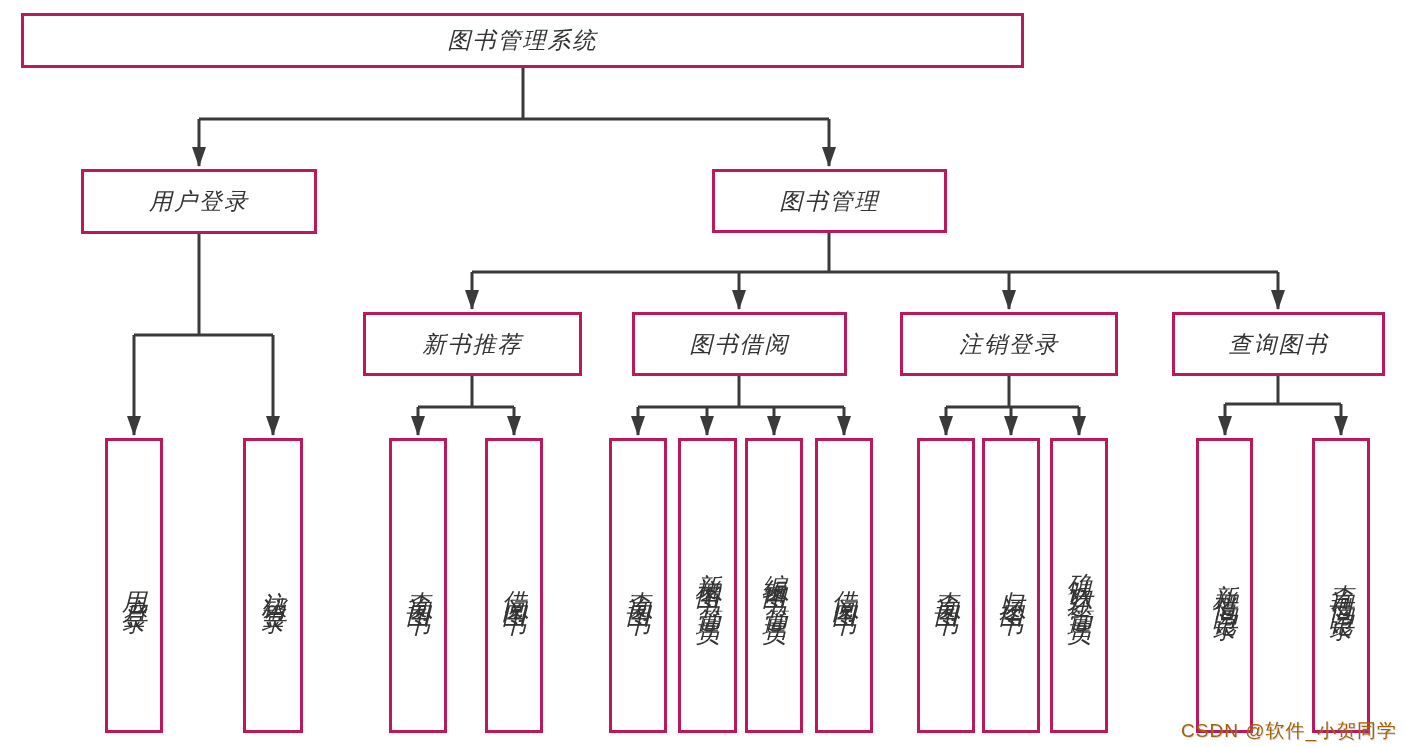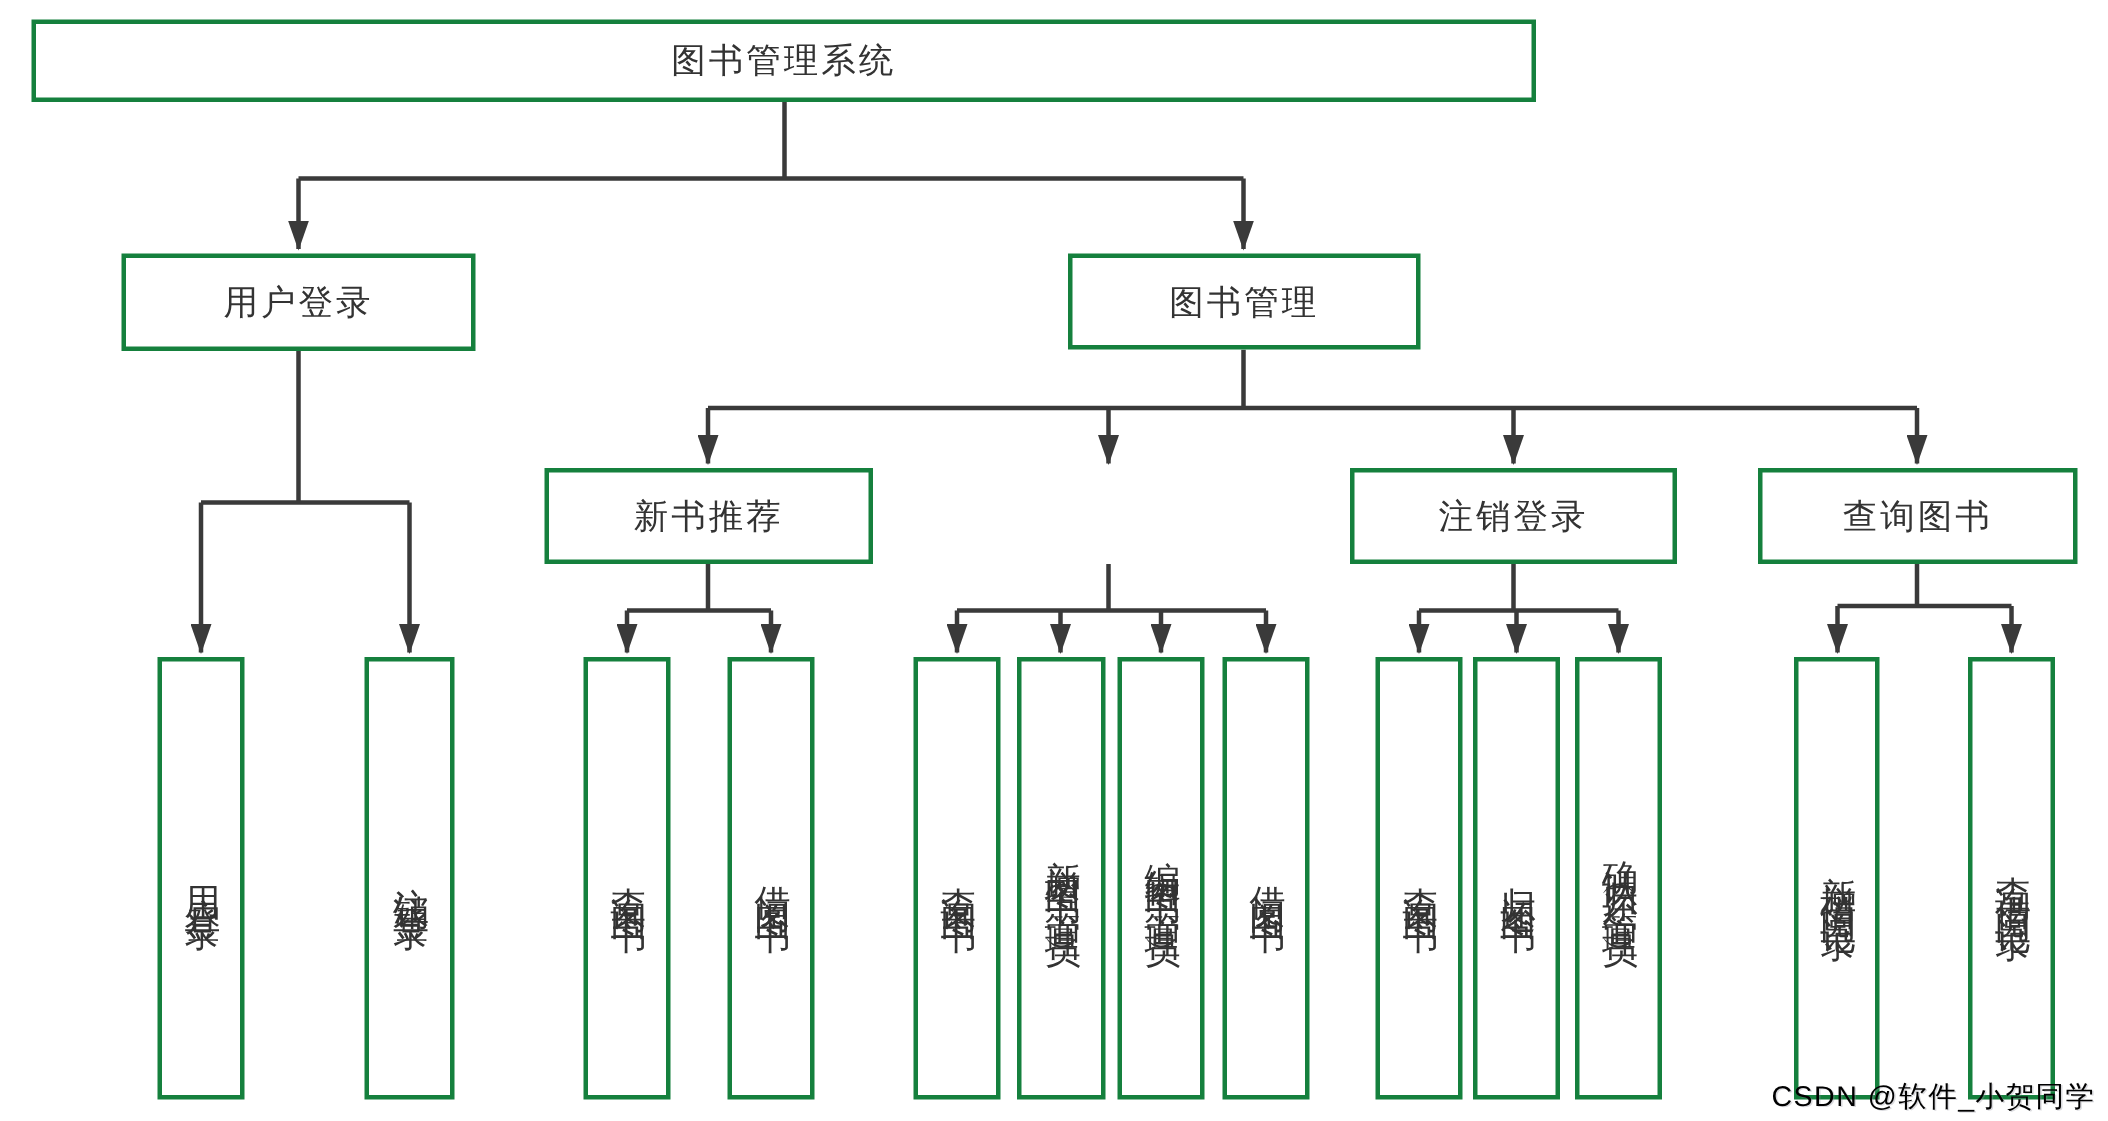--- a/index.html
+++ b/index.html
@@ -18,26 +18,27 @@
   .connector-layer {
     position: absolute;
     left: 0;
     top: 0;
     width: 1405px;
     height: 747px;
   }
   .node {
     position: absolute;
     box-sizing: border-box;
-    border: 3px solid #15803d;
+    border: 3px solid #be185d;
     background: #ffffff;
     display: flex;
     align-items: center;
     justify-content: center;
     color: #333333;
+    font-style: italic;
   }
   .node.h-node {
     font-size: 23px;
     letter-spacing: 2px;
     white-space: nowrap;
   }
   .node.v-node {
     font-size: 24px;
   }
   .node.v-node .v-text {
@@ -46,21 +47,21 @@
     letter-spacing: 7px;
     line-height: 1;
     white-space: nowrap;
   }
   .watermark {
     position: absolute;
     right: 8px;
     bottom: 3px;
     font-size: 19px;
     letter-spacing: 1px;
-    color: #000000;
+    color: #a16207;
     text-shadow: 1px 1px 0 rgba(150,150,160,0.35);
     z-index: 10;
     white-space: nowrap;
     text-align: center;
   }
 </style>
 </head>
 <body>
 
 <div class="canvas">
@@ -107,20 +108,21 @@
       <path d="M1341 404 V435" marker-end="url(#arrow)"></path>
     </g>
   </svg>
 
   <div class="node h-node" style="left:21px; top:13px; width:1003px; height:55px;">图书管理系统</div>
 
   <div class="node h-node" style="left:81px; top:169px; width:236px; height:65px;">用户登录</div>
   <div class="node h-node" style="left:712px; top:169px; width:235px; height:64px;">图书管理</div>
 
   <div class="node h-node" style="left:363px; top:312px; width:219px; height:64px;">新书推荐</div>
+  <div class="node h-node" style="left:632px; top:312px; width:215px; height:64px;">图书借阅</div>
   <div class="node h-node" style="left:900px; top:312px; width:218px; height:64px;">注销登录</div>
   <div class="node h-node" style="left:1172px; top:312px; width:213px; height:64px;">查询图书</div>
 
   <div class="node v-node" style="left:105px; top:438px; width:58px; height:295px;">
     <span class="v-text">用户登录</span>
   </div>
   <div class="node v-node" style="left:243px; top:438px; width:60px; height:295px;">
     <span class="v-text">注销登录</span>
   </div>
 

